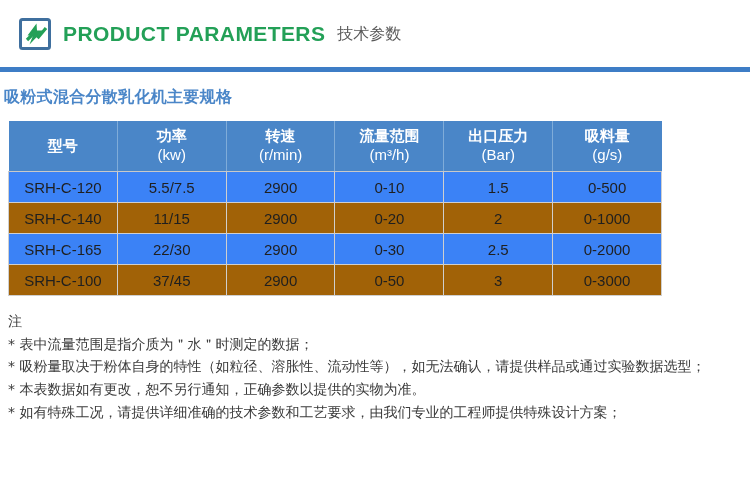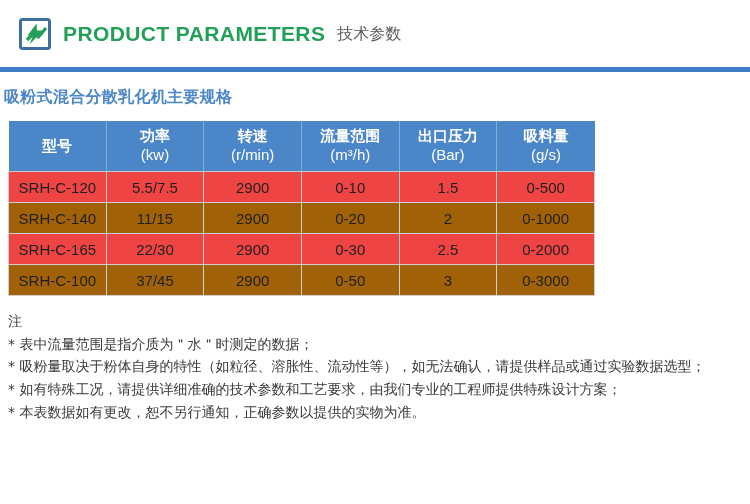--- a/index.html
+++ b/index.html
@@ -69,21 +69,21 @@
     font-family: "DejaVu Sans", "Liberation Sans", sans-serif;
   }
 
   
   .spec-table-wrap {
     margin: 13px 0 0 8px;
     width: 734px;
   }
   table.spec-table {
     border-collapse: collapse;
-    width: 587px;
+    width: 654px;
     table-layout: fixed;
   }
   table.spec-table th {
     background: #4a86c8;
     color: #ffffff;
     font-size: 15px;
     font-weight: 700;
     height: 50px;
     line-height: 1.25;
     text-align: center;
@@ -101,21 +101,21 @@
   }
   table.spec-table td {
     height: 30px;
     text-align: center;
     font-size: 15px;
     color: #1f1f1f;
     border: 1px solid #cfcfcf;
     padding: 0 2px;
     font-family: "Liberation Sans", "DejaVu Sans", sans-serif;
   }
-  table.spec-table tr.row-odd td  { background: #ef4444; }
+  table.spec-table tr.row-odd td  { background: #3b82f6; }
   table.spec-table tr.row-even td { background: #a16207; }
   table.spec-table td:first-child { border-left: 1px solid #cfcfcf; }
 
   
   .notes {
     margin: 14px 0 0 8px;
     width: 740px;
     color: #3a3a3a;
     font-size: 14px;
     line-height: 1.62;
@@ -204,15 +204,15 @@
         <td>0-3000</td>
       </tr>
     </tbody>
   </table>
 </div>
 
 <div class="notes">
   <div class="note-line">注</div>
   <div class="note-line">* 表中流量范围是指介质为＂水＂时测定的数据；</div>
   <div class="note-line">* 吸粉量取决于粉体自身的特性（如粒径、溶胀性、流动性等），如无法确认，请提供样品或通过实验数据选型；</div>
+  <div class="note-line">* 本表数据如有更改，恕不另行通知，正确参数以提供的实物为准。</div>
   <div class="note-line">* 如有特殊工况，请提供详细准确的技术参数和工艺要求，由我们专业的工程师提供特殊设计方案；</div>
-  <div class="note-line">* 本表数据如有更改，恕不另行通知，正确参数以提供的实物为准。</div>
 </div>
 
 </body></html>

